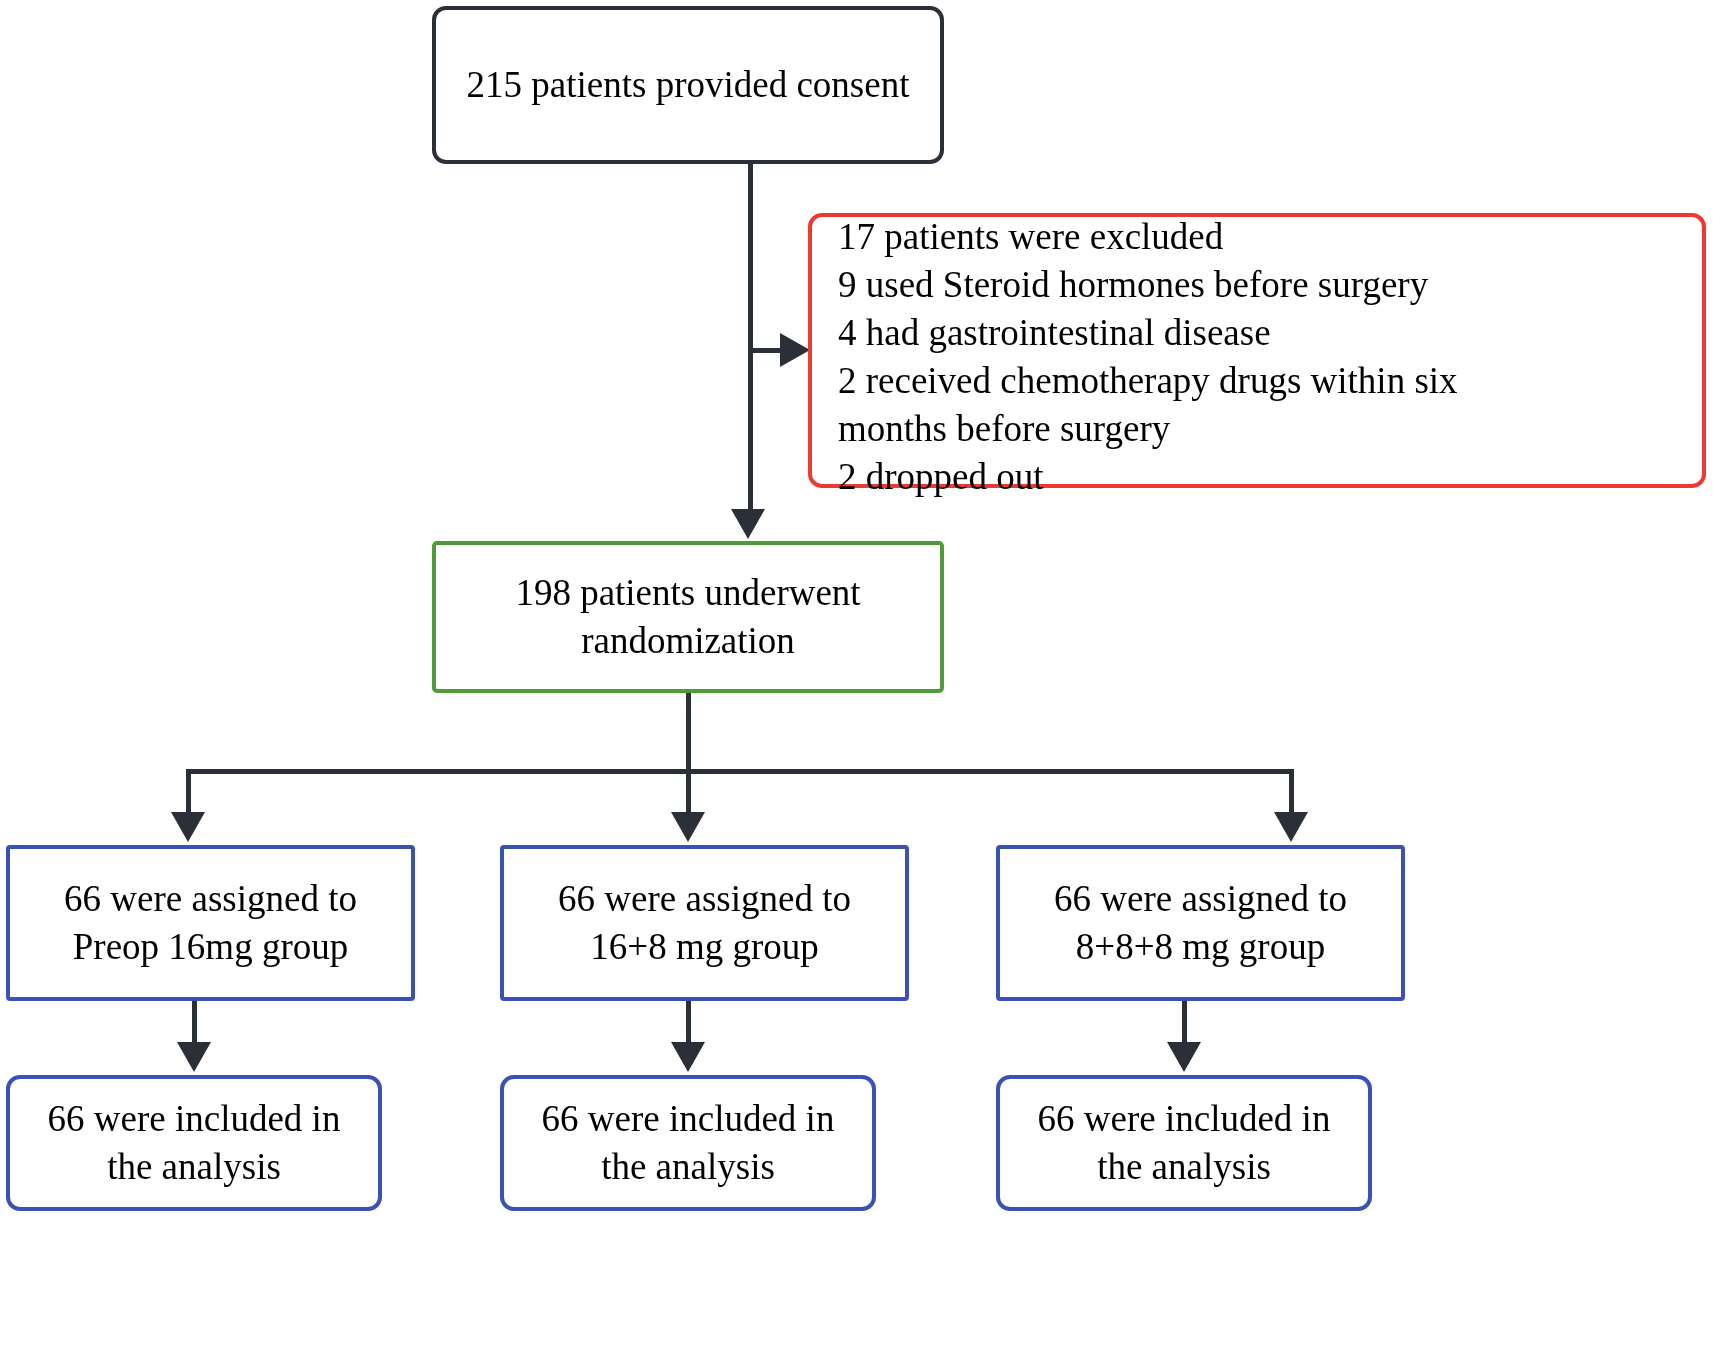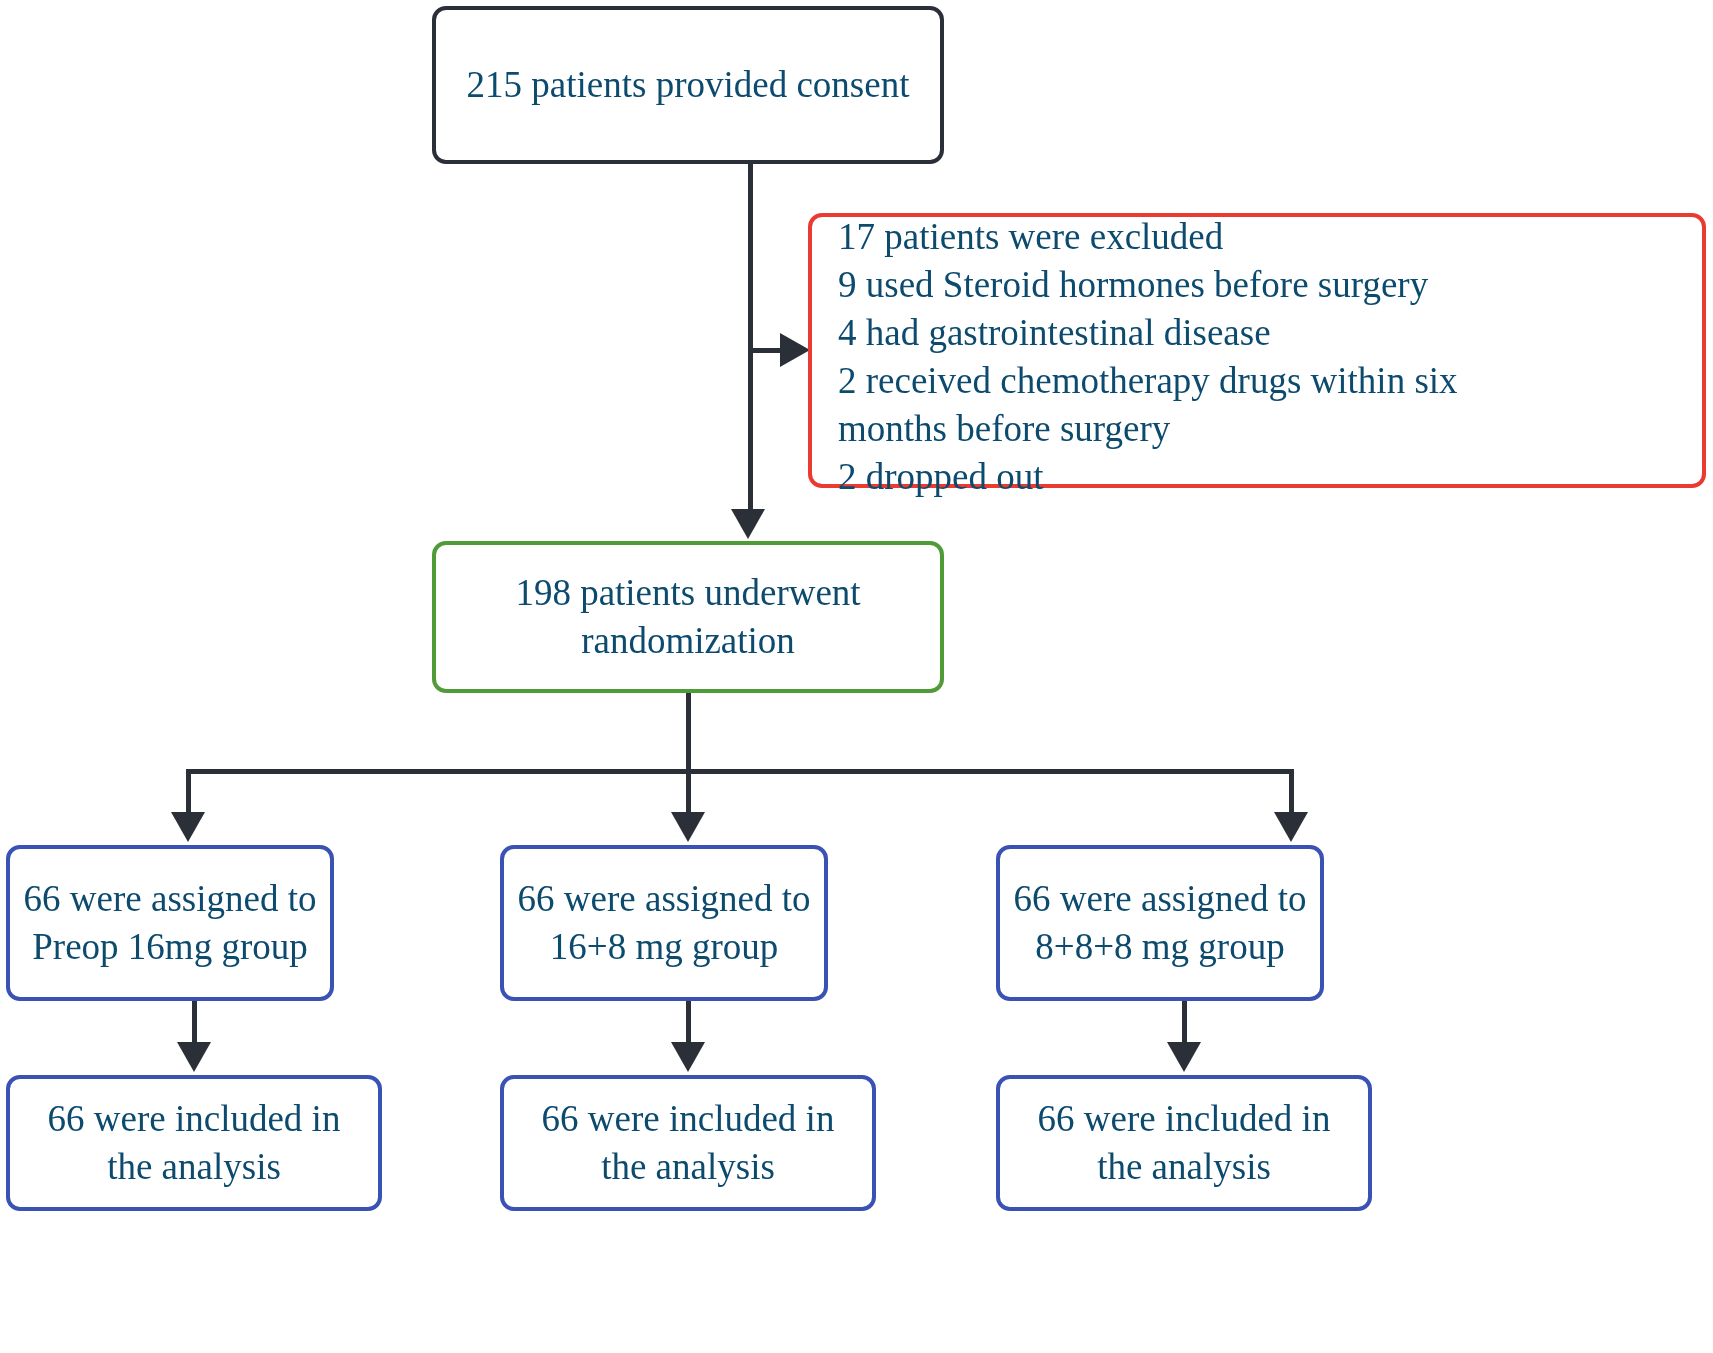--- a/index.html
+++ b/index.html
@@ -16,21 +16,21 @@
     overflow: hidden;
   }
   .node {
     position: absolute;
     box-sizing: border-box;
     background: #ffffff;
     display: flex;
     align-items: center;
     justify-content: center;
     text-align: center;
-    color: #0c4a6e;
+    color: #000000;
     line-height: 1.30;
   }
   .node .txt {
     display: block;
     width: 100%;
     white-space: pre-line;
   }
 
   
   #node-consent {
@@ -45,27 +45,27 @@
     border-radius: 14px;
     font-size: 37px;
     justify-content: flex-start;
     text-align: left;
     padding: 23px 16px 10px 26px;
   }
   #node-excluded .txt { text-align: left; }
   #node-randomized {
     left: 432px; top: 541px; width: 512px; height: 152px;
     border: 4px solid #4f9b38;
-    border-radius: 14px;
+    border-radius: 5px;
     font-size: 37px;
   }
   .node.group-box {
-    top: 845px; width: 328px; height: 156px;
+    top: 845px; width: 409px; height: 156px;
     border: 4px solid #3a52b4;
-    border-radius: 14px;
+    border-radius: 4px;
     font-size: 37px;
   }
   .node.analysis-box {
     top: 1075px; width: 376px; height: 136px;
     border: 4px solid #3a52b4;
     border-radius: 14px;
     font-size: 37px;
   }
   #node-group-0, #node-analysis-0 { left: 6px; }
   #node-group-1, #node-analysis-1 { left: 500px; }

